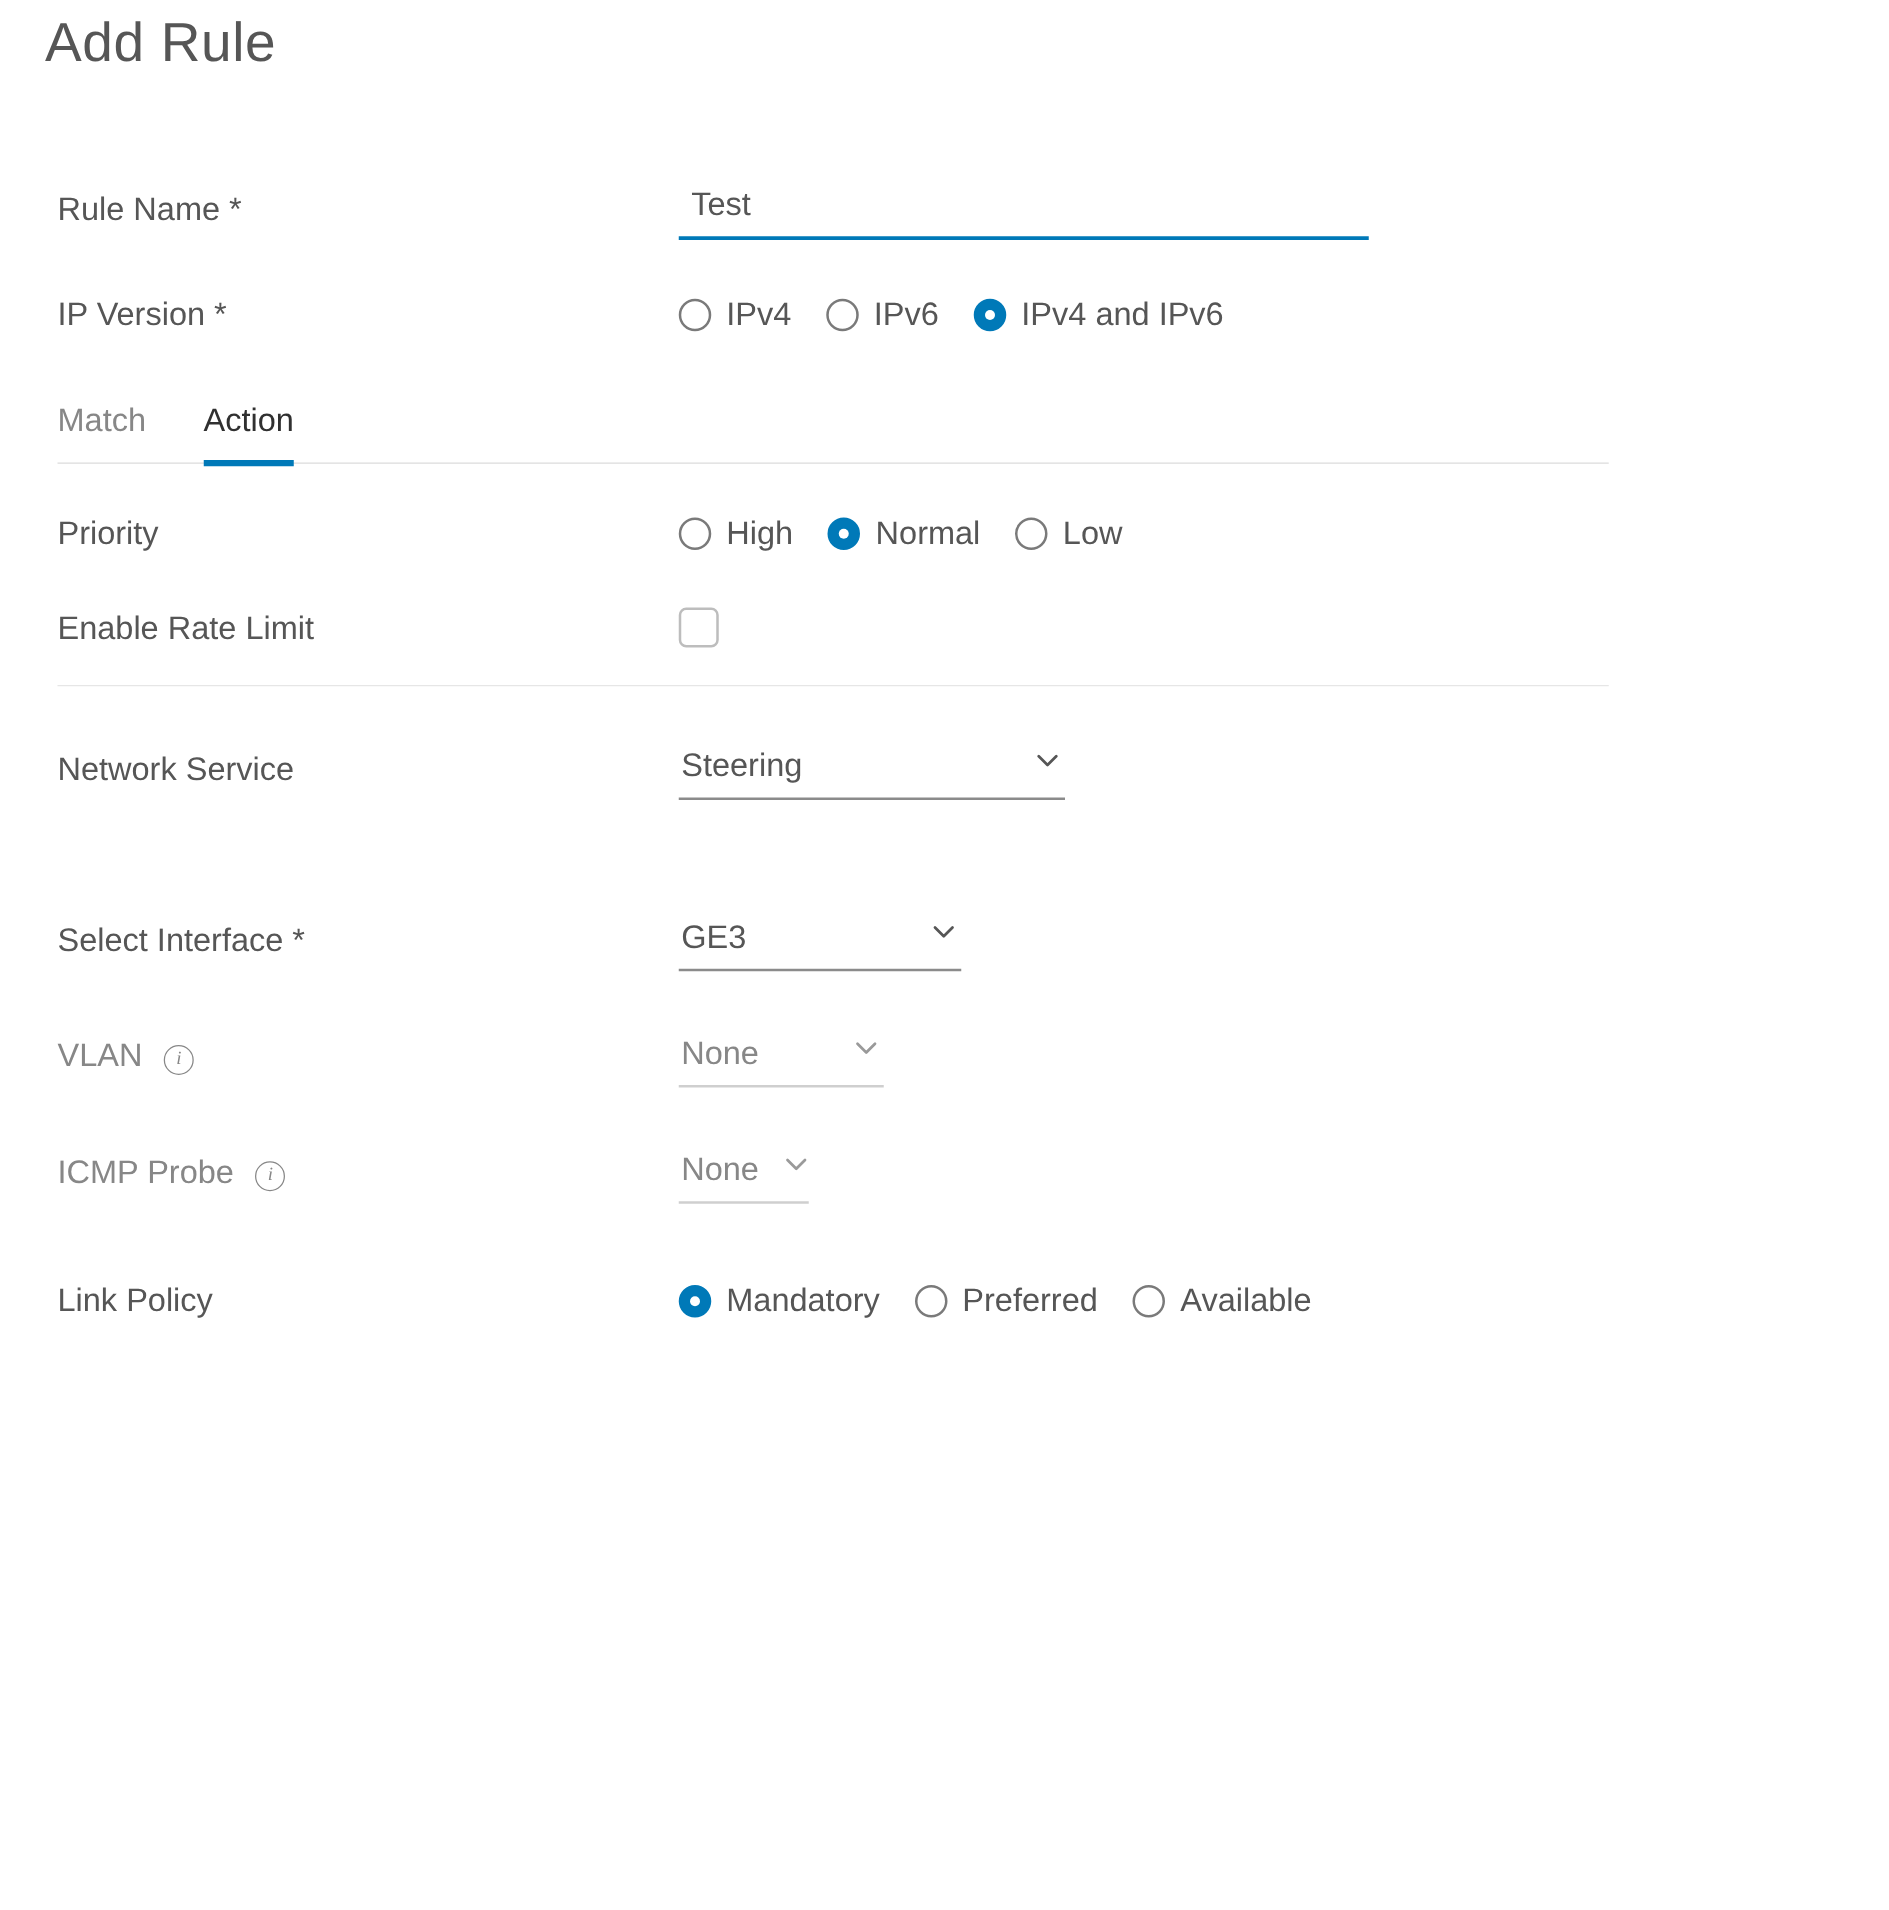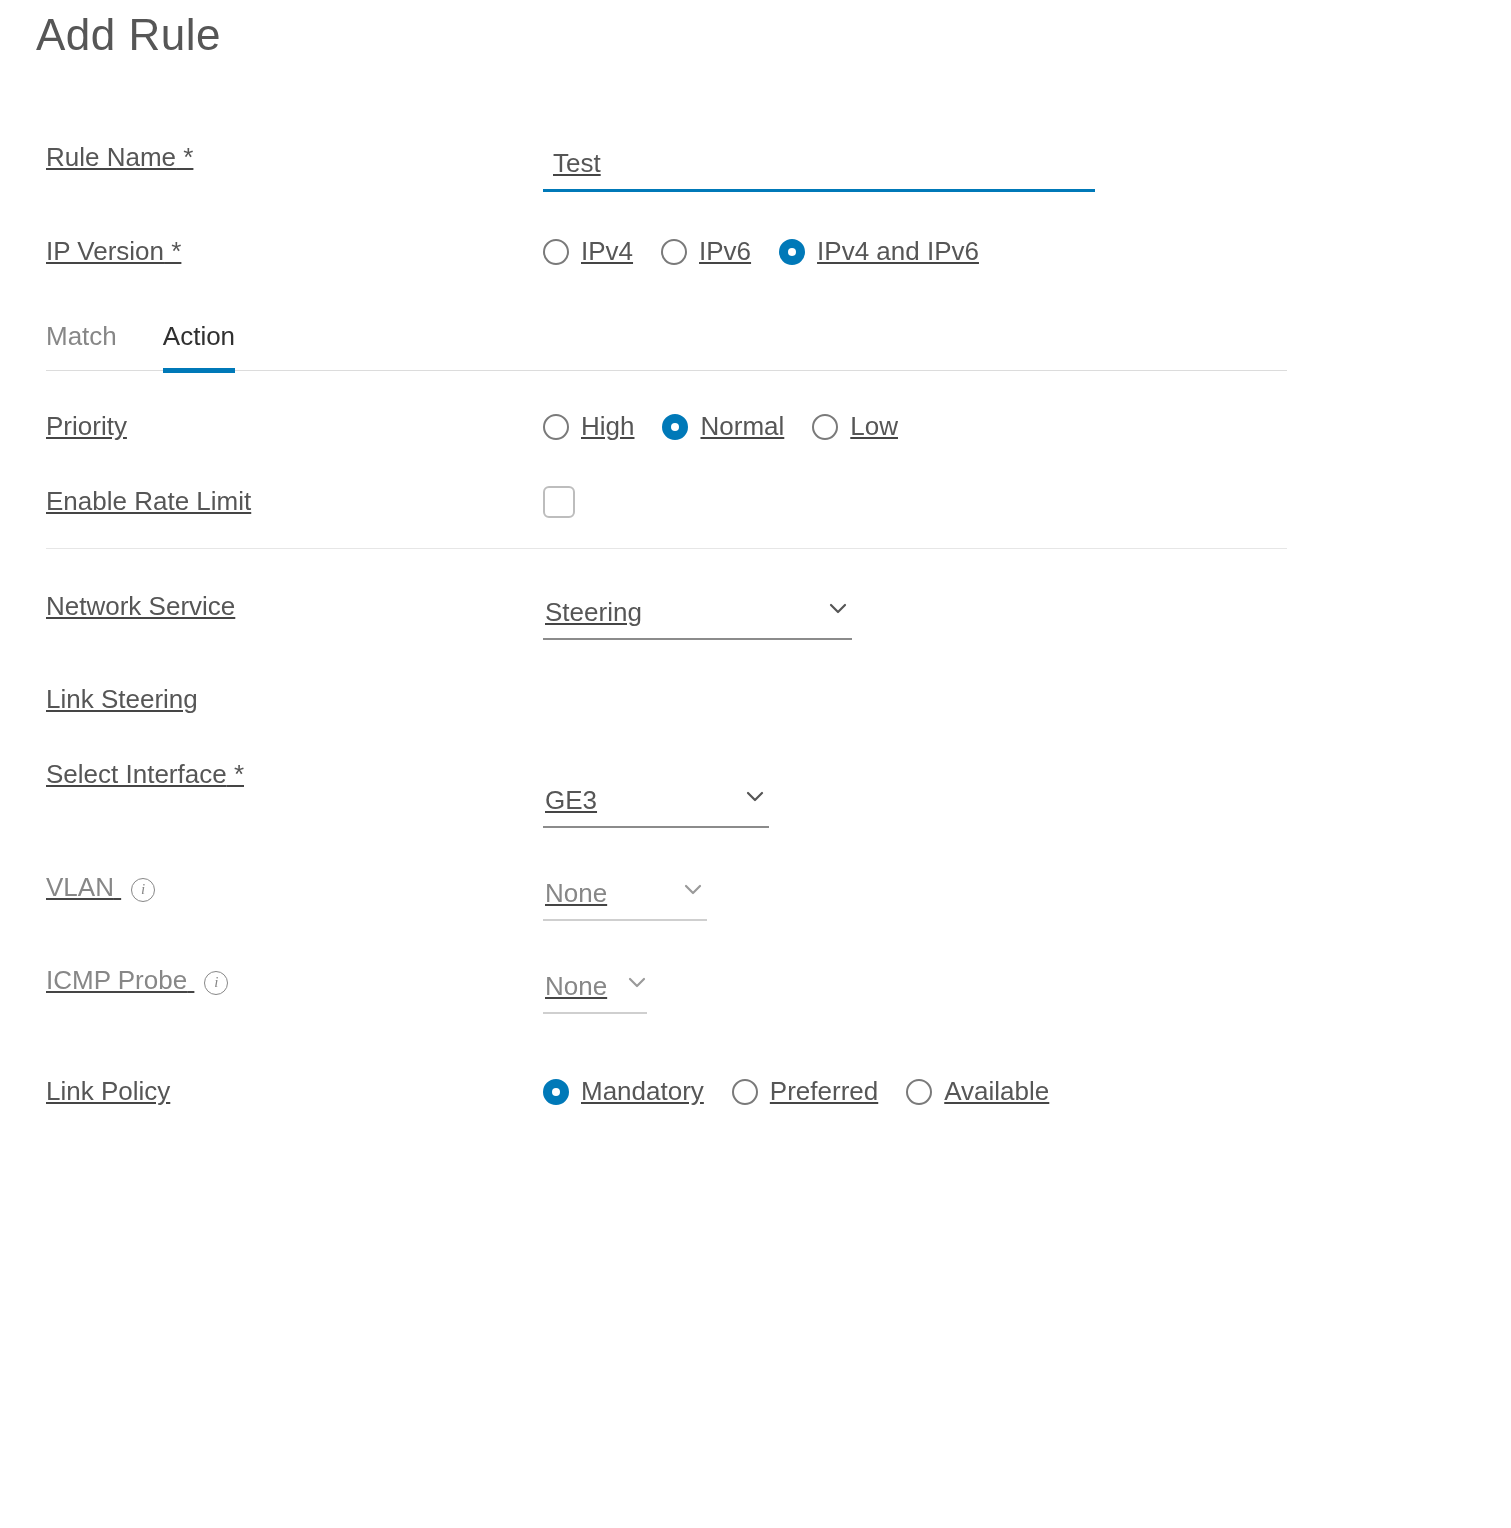--- a/index.html
+++ b/index.html
@@ -18,23 +18,22 @@
   }
   h1.page-title {
     font-weight: 300;
     color: #565656;
     font-size: 44px;
     letter-spacing: 0.5px;
     margin: 0 0 60px 0;
   }
   .row {
     display: flex;
-    align-items: flex-start;
+    align-items: center;
     padding: 22px 0 22px 10px;
-    text-decoration: underline;
   }
   .label-col {
     flex: 0 0 497px;
     box-sizing: border-box;
     font-size: 26px;
     color: #565656;
   }
   .label-col.req::after {
     content: " *";
     color: #565656;
@@ -151,21 +150,21 @@
     flex: 1 1 auto;
   }
   .uselect .chev {
     flex: 0 0 auto;
     margin-left: 18px;
   }
   .chev-svg { width: 24px; height: 24px; }
   .chev-svg path { stroke: #565656; stroke-width: 2.2; fill: none; stroke-linecap: round; stroke-linejoin: round; }
   .uselect.disabled .chev-svg path { stroke: #9a9a9a; }
   .w-305 { width: 305px; }
-  .w-222 { width: 222px; margin-top: 20px; }
+  .w-222 { width: 222px; }
   .w-160 { width: 160px; }
   .w-100 { width: 100px; }
 
   
   .hr {
     border: 0;
     border-top: 1px solid #e6e6e6;
     margin: 8px 0 8px 10px;
   }
 
@@ -260,21 +259,20 @@
         <span class="chev">
           <svg class="chev-svg" viewBox="0 0 24 24">
               <path d="M5 8l7 7 7-7"></path>
             </svg>
         </span>
       </div>
     </div>
   </div>
 
   <div class="row">
-    <div class="label-col">Link Steering</div>
   </div>
 
   <div class="row">
     <div class="label-col req">Select Interface</div>
     <div class="ctl-col">
       <div class="uselect w-222">
         <span class="value">GE3</span>
         <span class="chev">
           <svg class="chev-svg" viewBox="0 0 24 24">
               <path d="M5 8l7 7 7-7"></path>

